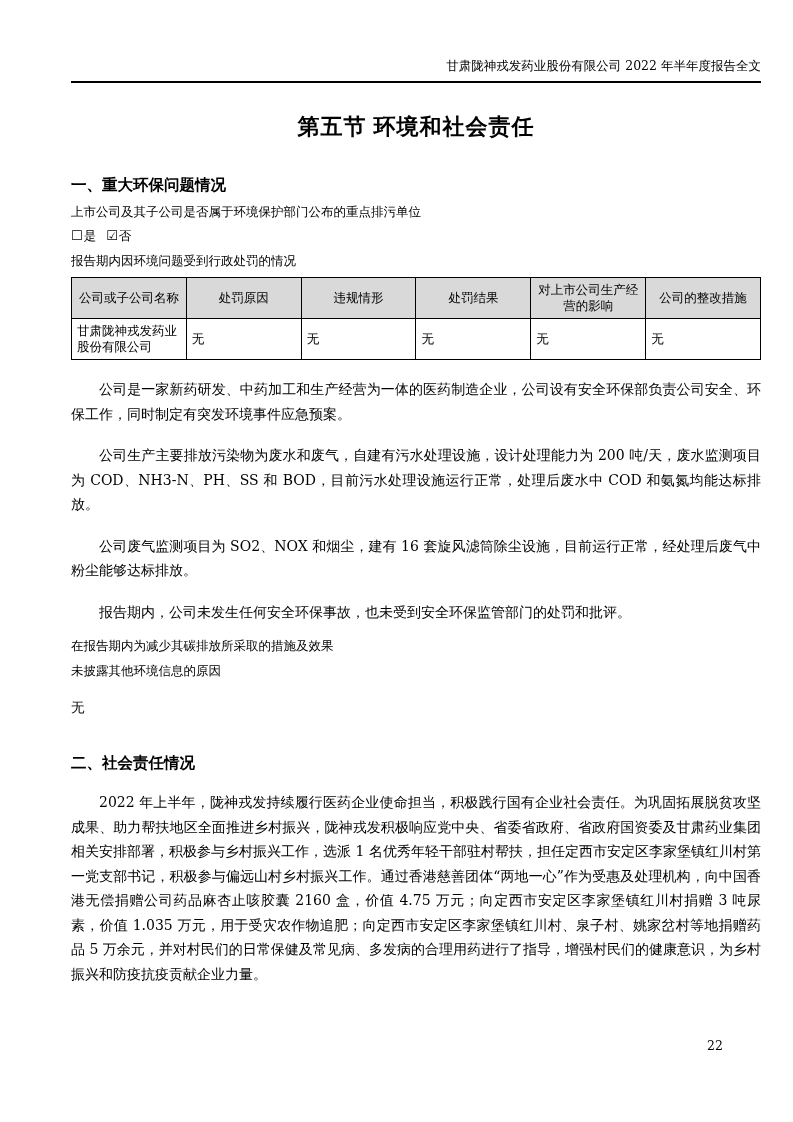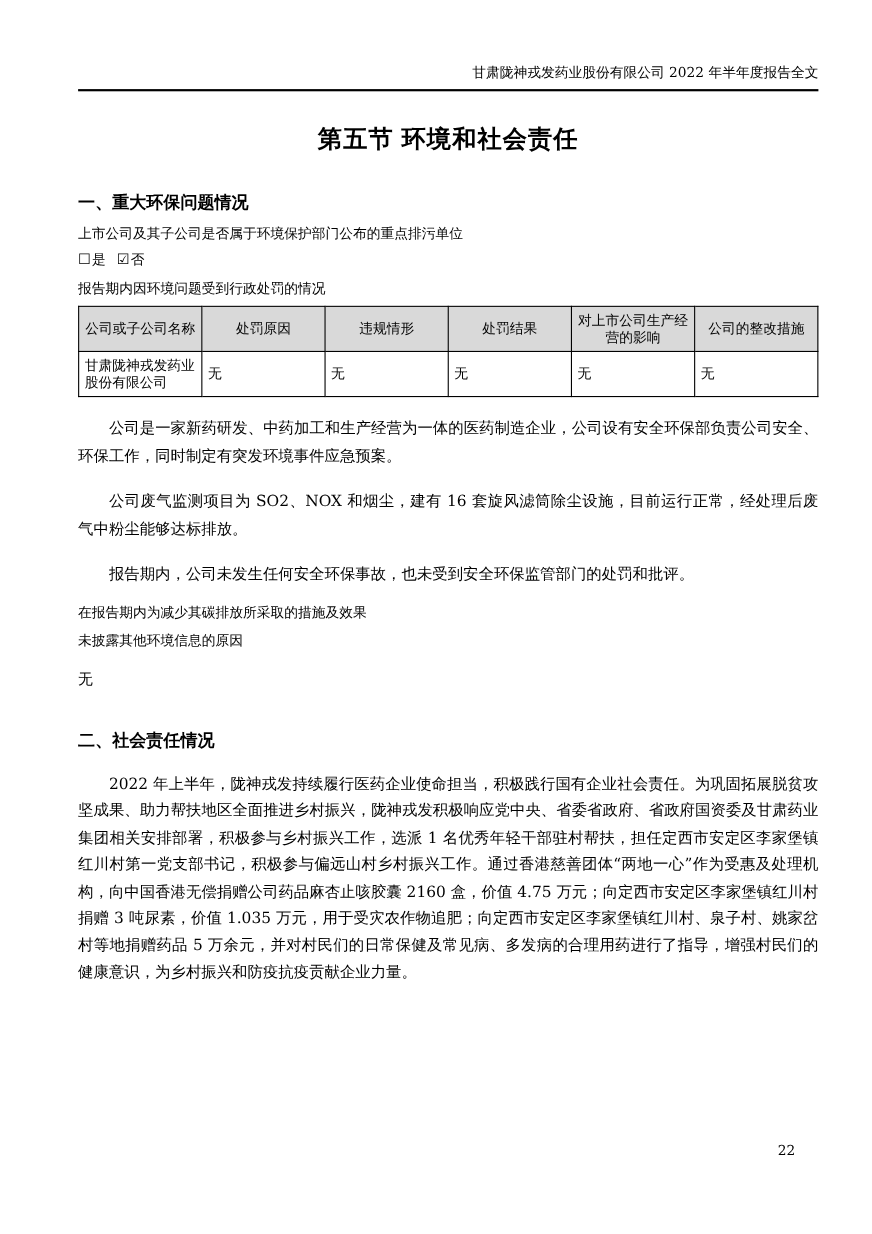--- a/index.html
+++ b/index.html
@@ -6,21 +6,21 @@
   html,body { background:#888; }
   .page {
     position:relative;
     width:793px; height:1122px;
     margin:0 auto;
     background:#ffffff;
     color:#000;
     font-family:"DejaVu Serif","Liberation Serif",serif;
     overflow:hidden;
   }
-  .content { padding:0 49px 0 71px; }
+  .content { padding:0 32px 0 71px; }
 
   .doc-header {
     padding-top:58px;
     padding-bottom:7px;
     border-bottom:2px solid #000;
     text-align:right;
     font-size:12.5px;
     line-height:16px;
   }
 
@@ -140,20 +140,21 @@
             <td>无</td>
             <td>无</td>
             <td>无</td>
             <td>无</td>
           </tr>
         </tbody>
       </table>
 
 
       <p class="body-para">公司是一家新药研发、中药加工和生产经营为一体的医药制造企业，公司设有安全环保部负责公司安全、环保工作，同时制定有突发环境事件应急预案。</p>
+      <p class="body-para">公司生产主要排放污染物为废水和废气，自建有污水处理设施，设计处理能力为 200 吨/天，废水监测项目为 COD、NH3-N、PH、SS 和 BOD，目前污水处理设施运行正常，处理后废水中 COD 和氨氮均能达标排放。</p>
       <p class="body-para">公司废气监测项目为 SO2、NOX 和烟尘，建有 16 套旋风滤筒除尘设施，目前运行正常，经处理后废气中粉尘能够达标排放。</p>
       <p class="body-para">报告期内，公司未发生任何安全环保事故，也未受到安全环保监管部门的处罚和批评。</p>
 
       <div class="small-line gap-top">在报告期内为减少其碳排放所采取的措施及效果</div>
 
 
       <div class="small-line">未披露其他环境信息的原因</div>
 
       <div class="none-line">无</div>
     </section>

